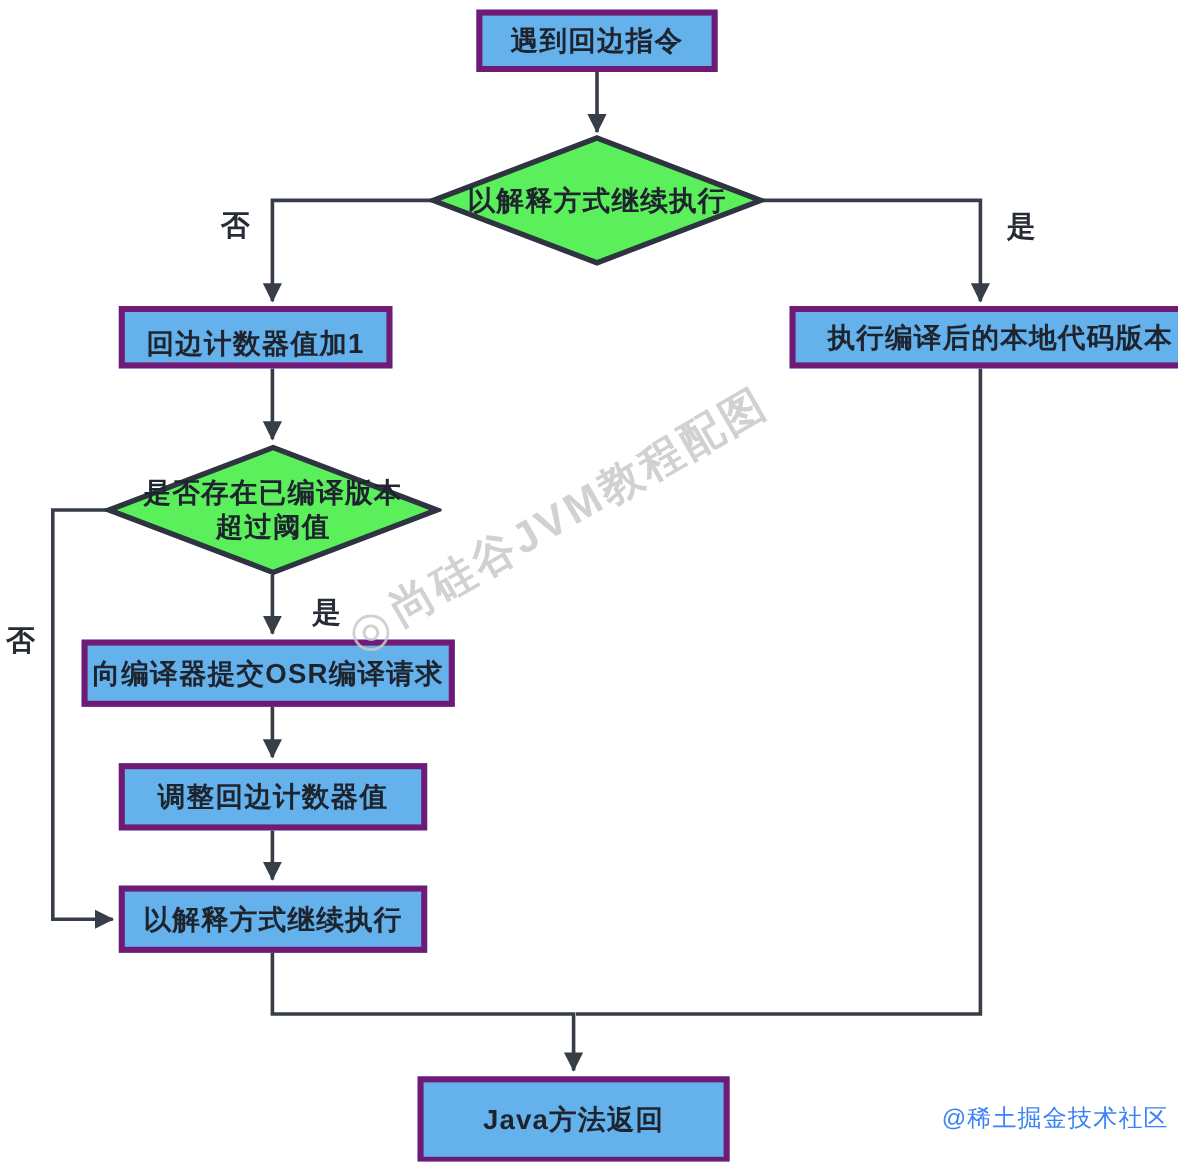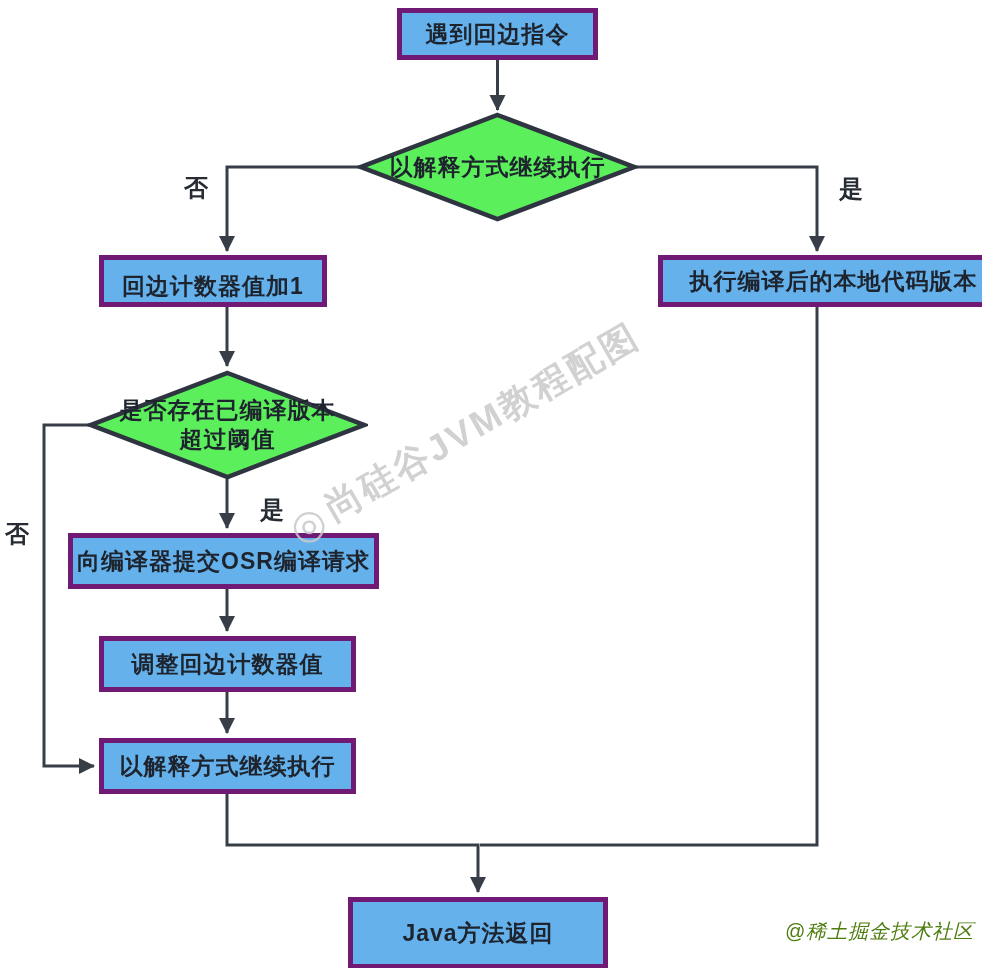--- a/index.html
+++ b/index.html
@@ -20,21 +20,21 @@
   .edge-label{
     position:absolute;font-weight:bold;font-size:24px;color:#262B34;letter-spacing:1px;
   }
   .watermark{
     position:absolute;left:292px;top:508px;color:#C9C9C9;opacity:0.85;
     font-size:36px;font-weight:bold;letter-spacing:3px;white-space:nowrap;
     transform:rotate(-30deg);transform-origin:left center;z-index:3;
   }
   .watermark .wm-logo{font-size:40px;vertical-align:-3px;margin-right:4px;}
   .credit{
-    position:absolute;right:8px;top:918px;color:#4d7c0f;font-size:20px;letter-spacing:1px;font-style:italic;
+    position:absolute;right:8px;top:918px;color:#3b82f6;font-size:20px;letter-spacing:1px;
   }
 </style>
 </head>
 <body>
 
 <div class="canvas">
 
   <svg class="edges" width="982" height="968" viewBox="0 0 982 968">
     <defs>
       <marker id="arrow" markerUnits="userSpaceOnUse" markerWidth="18" markerHeight="18" refX="15" refY="8" orient="auto">

